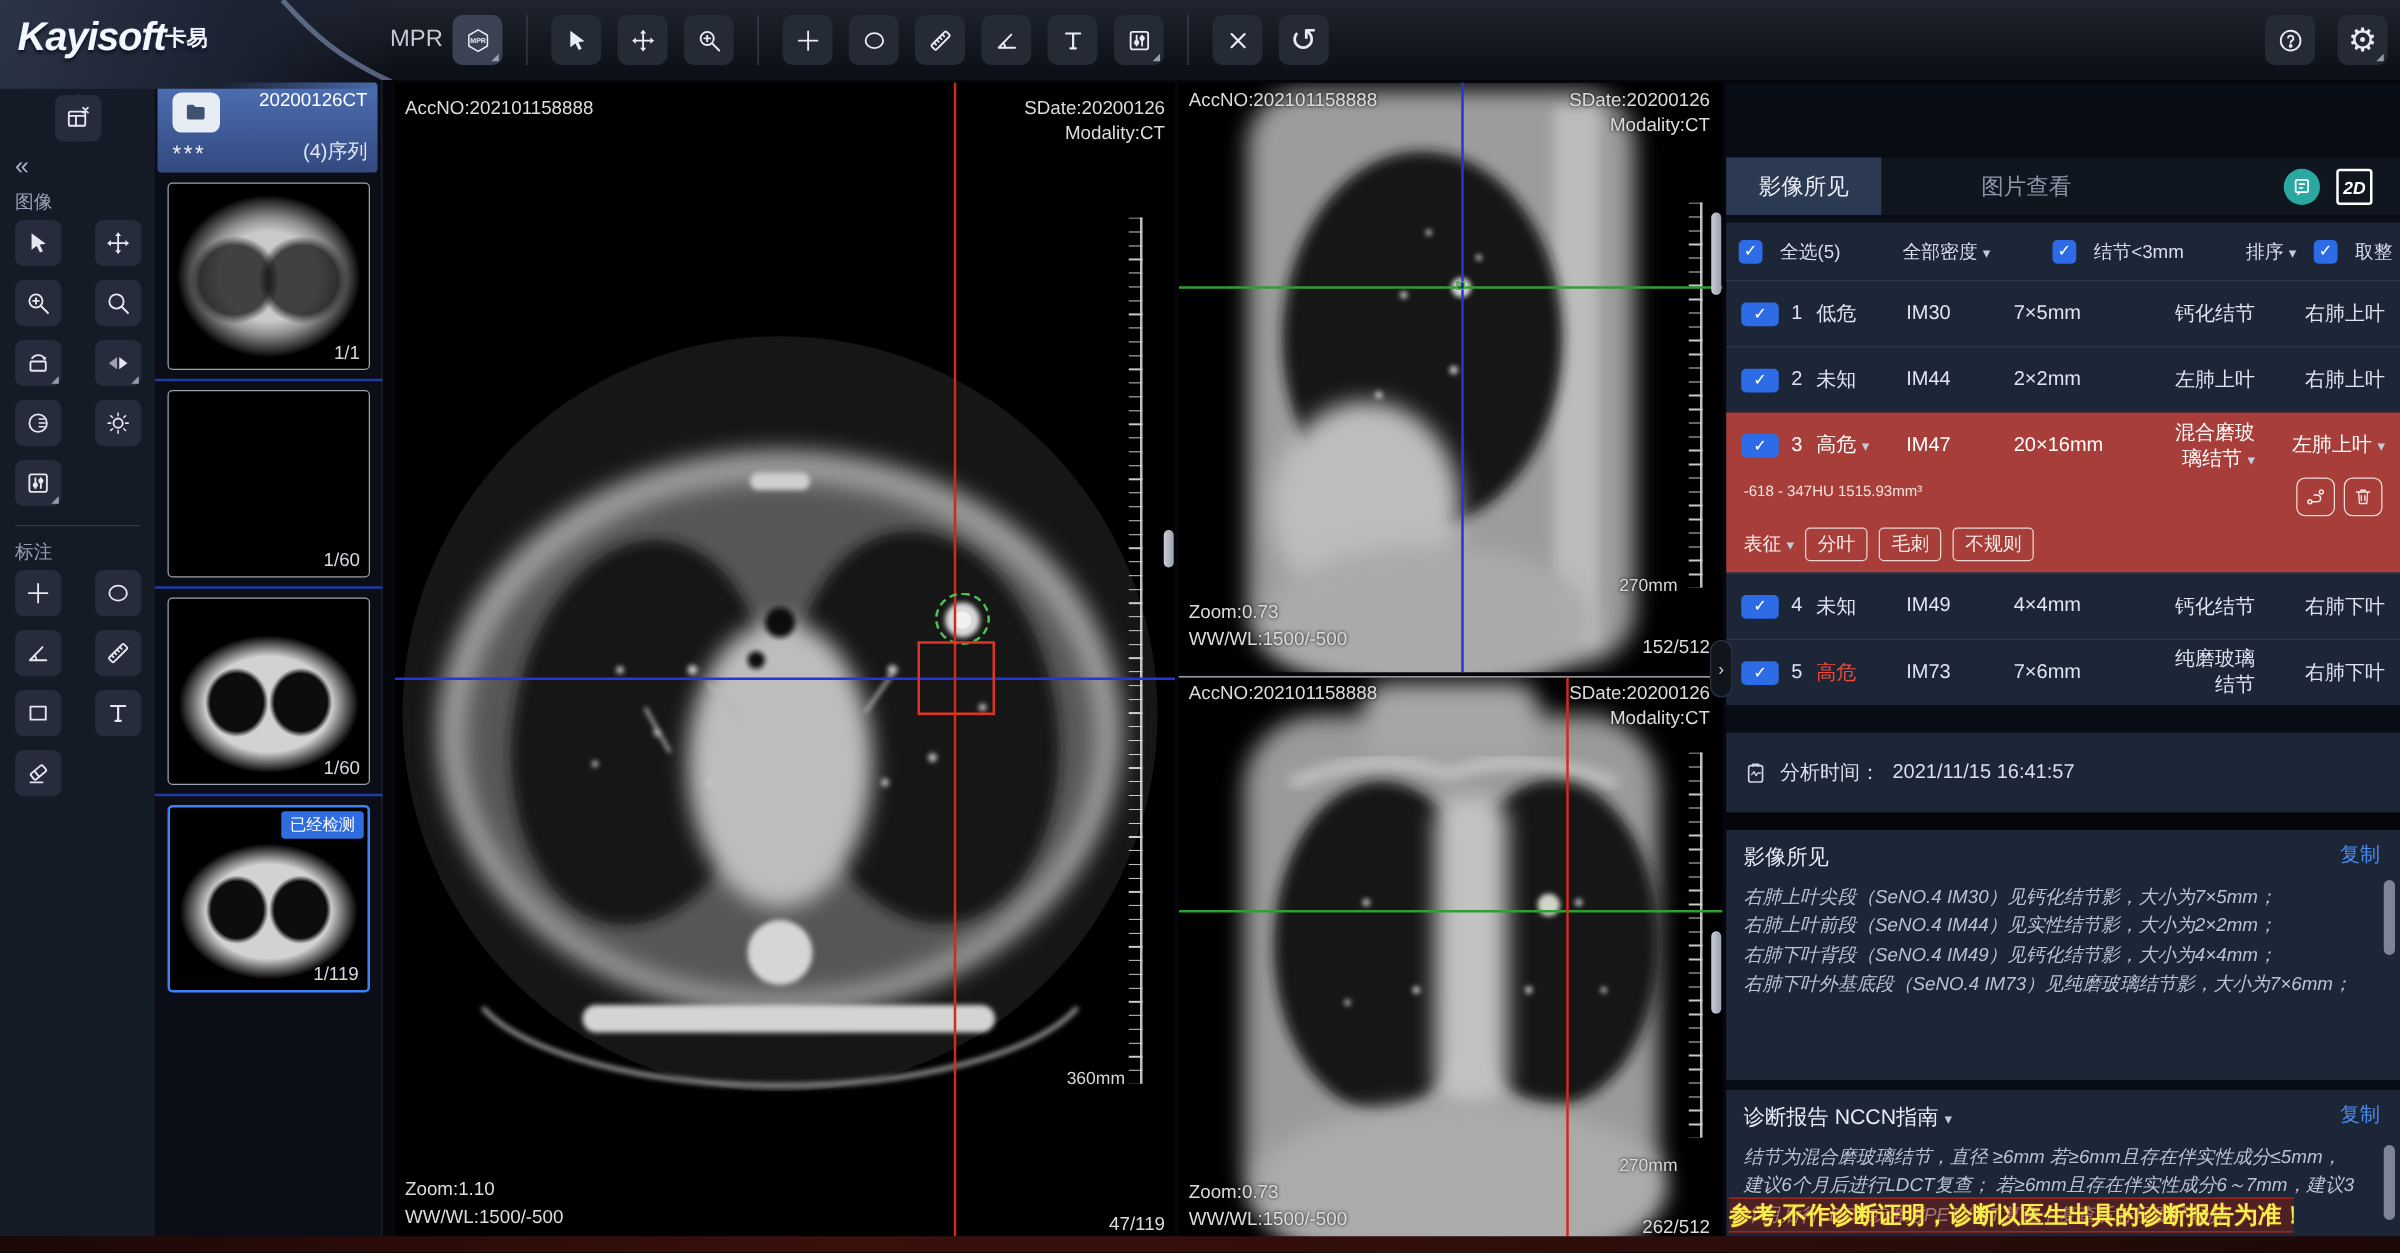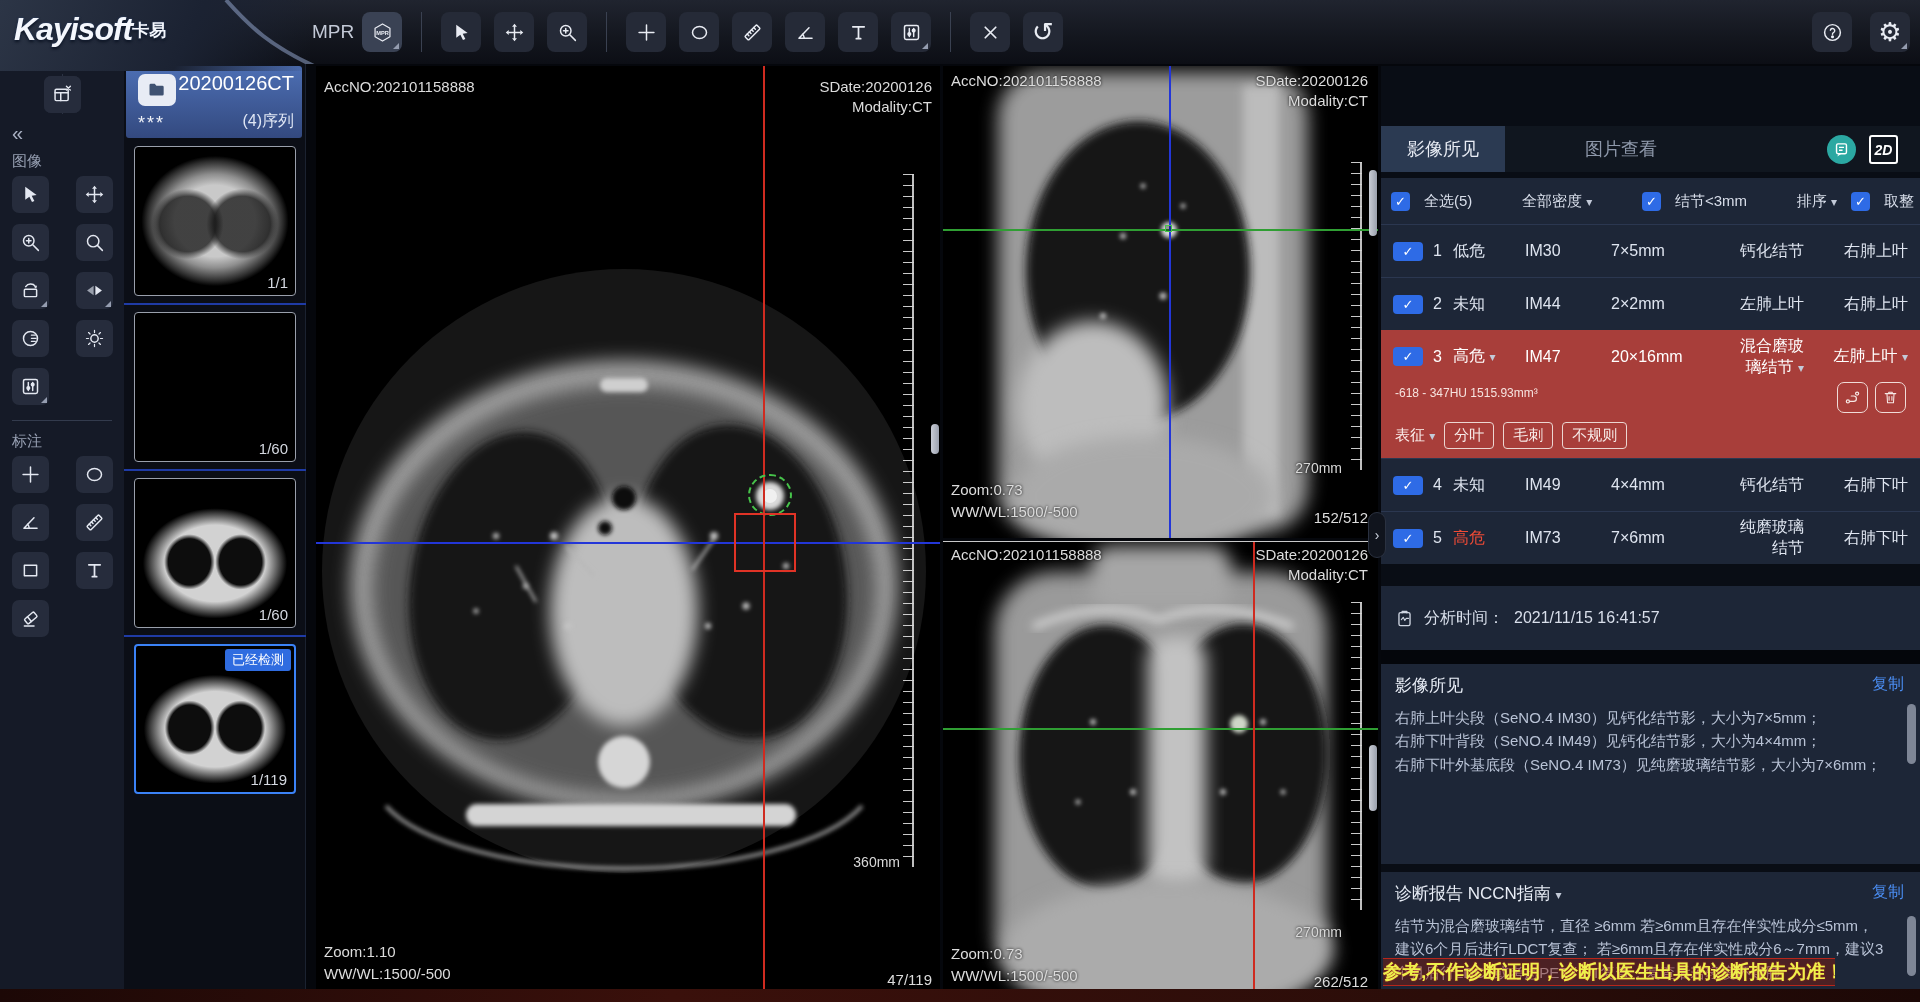--- a/index.html
+++ b/index.html
@@ -40,21 +40,21 @@
   .sbtn.corner::after { content:""; position:absolute; right:2px; bottom:2px;
     border-left:6px solid transparent; border-bottom:6px solid #959db0; }
   .sb-div { position:absolute; left:12px; width:100px; height:1px; background:#333b4d; }
 
   
   .thumbs { position:absolute; left:124px; top:64px; width:182px; height:938px; background:#0b0e16; border-right:1px solid #1b2230; }
   .series-head { position:absolute; left:2px; top:2px; width:176px; height:72px;
     background:linear-gradient(180deg,#4d6fb4 0%,#33497f 100%); border-radius:3px; }
   .folder-btn { position:absolute; left:12px; top:8px; width:38px; height:32px; background:#e8ecf5; border-radius:7px;
     display:flex; align-items:center; justify-content:center; }
-  .series-title { position:absolute; right:8px; top:6px; font-size:20px; color:#ffffff; }
+  .series-title { position:absolute; right:8px; top:6px; font-size:15px; color:#ffffff; }
   .series-stars { position:absolute; left:12px; bottom:4px; font-size:18px; color:#eef1f8; letter-spacing:2px; }
   .series-count { position:absolute; right:8px; bottom:6px; font-size:16px; color:#dfe6f4; }
   .thumb { position:absolute; left:10px; width:162px; height:150px; border:1px solid #9aa0ac; border-radius:4px;
     background:#000; overflow:hidden; }
   .thumb.selected { border:2px solid #3b82f6;text-align:right; }
   .thumb-label { position:absolute; right:7px; bottom:4px; font-size:15px; color:#d4d8e0; text-shadow:0 0 3px #000; }
   .thumb-badge { position:absolute; right:3px; top:3px; background:#2f6ce0; color:#fff; font-size:13px;
     padding:2px 7px; border-radius:3px; }
   .thumb-sep { position:absolute; left:0; width:182px; height:2px; background:#1f3ba6; }
   .t-xray { background:
@@ -129,21 +129,21 @@
   .chips { position:absolute; left:14px; top:92px; display:flex; align-items:center; gap:9px; font-size:15px; }
   .chip { border:1px solid #ecd6d2; border-radius:4px; padding:3px 9px; color:#f7ebe8; }
 
   .analysis { position:absolute; left:0; top:520px; width:539px; height:64px; background:#1d2637;
     display:flex; align-items:center; gap:10px; padding-left:14px; font-size:16px; color:#d9dfeb; }
   .blk-div { position:absolute; left:0; top:584px; width:539px; height:14px; background:#04060b; }
 
   .findings { position:absolute; left:0; top:598px; width:539px; height:200px; background:#1d2637; }
   .sec-head { position:absolute; left:14px; right:16px; top:10px; display:flex; font-size:17px; color:#e8edf6; }
   .copy-link { margin-left:auto; color:#4a8cf0; font-size:16px; }
-  .sec-body { position:absolute; left:14px; right:36px; top:42px; font-size:15px; line-height:1.55; color:#b9c3d6; }
+  .sec-body { position:absolute; left:14px; right:36px; top:42px; font-size:15px; line-height:1.55; color:#b9c3d6;font-style:italic; }
   .reportsec { position:absolute; left:0; top:806px; width:539px; height:158px; background:#1d2637; }
   .panel-scroll { position:absolute; right:4px; width:9px; border-radius:5px; background:#7e8696; z-index:8; }
 
   .bottom-strip { position:absolute; left:0; bottom:0; width:1920px; height:13px;
     background:linear-gradient(90deg,#1c0806,#3a100b 35%,#2b0d09 75%,#1c0806); z-index:40; }
   .marquee { position:absolute; left:1383px; bottom:16px; width:452px; z-index:41; font-size:19px; font-weight:bold;
     color:#eef04c; white-space:nowrap; overflow:hidden; background:rgba(135,28,14,.45);
     border-top:1px solid rgba(210,40,25,.8); border-bottom:1px solid rgba(210,40,25,.8);
     text-shadow:0 0 2px rgba(190,40,20,.9); }
 </style>
@@ -629,20 +629,21 @@
     </div>
     <div class="blk-div"></div>
 
     <div class="findings">
       <div class="sec-head">
         <span>影像所见</span>
         <span class="copy-link">复制</span>
       </div>
       <div class="sec-body">
         <div>右肺上叶尖段（SeNO.4 IM30）见钙化结节影，大小为7×5mm；</div>
+        <div>右肺上叶前段（SeNO.4 IM44）见实性结节影，大小为2×2mm；</div>
         <div>右肺下叶背段（SeNO.4 IM49）见钙化结节影，大小为4×4mm；</div>
         <div>右肺下叶外基底段（SeNO.4 IM73）见纯磨玻璃结节影，大小为7×6mm；</div>
       </div>
       <div class="panel-scroll" style="top:40px; height:60px;"></div>
     </div>
 
     <div class="reportsec">
       <div class="sec-head">
         <span><span>诊断报告 NCCN指南</span> <span class="caret">▾</span></span>
         <span class="copy-link">复制</span>

